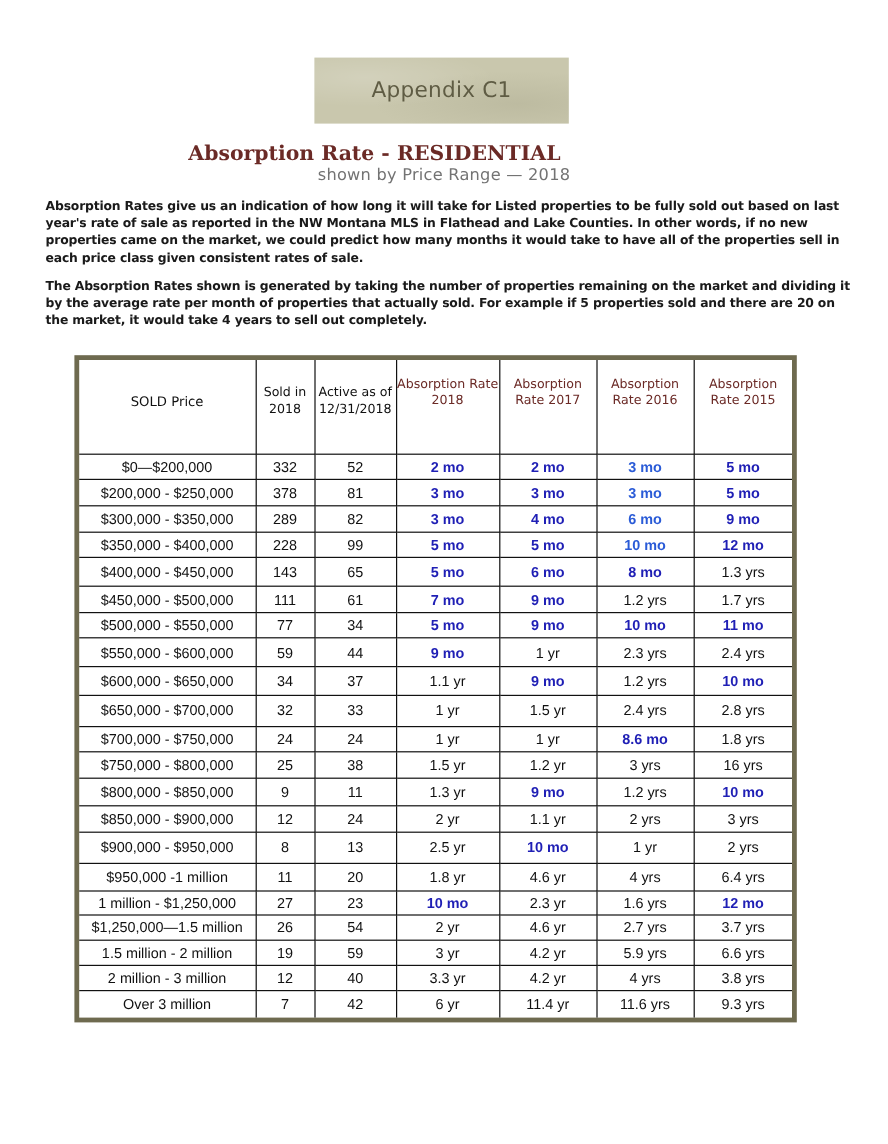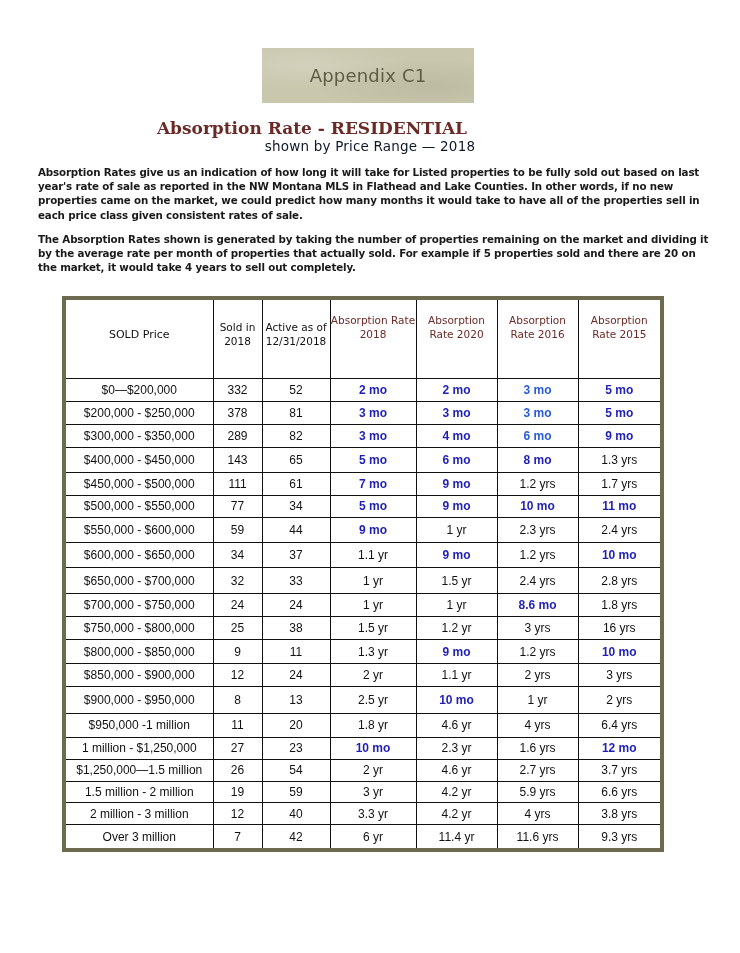--- a/index.html
+++ b/index.html
@@ -3,21 +3,21 @@
 <meta charset="utf-8">
 <style>
   html, body { margin: 0; padding: 0; background: #ffffff; }
   body { width: 740px; height: 953px; position: relative; overflow: hidden; font-family: "DejaVu Sans", sans-serif; color: #1a1a1a; }
   .banner { position: absolute; left: 262px; top: 48px; width: 212px; height: 55px; background: #c9c7ad;
     background-image: radial-gradient(ellipse at 20% 30%, rgba(255,255,255,0.18) 0, rgba(255,255,255,0) 45%),
                       radial-gradient(ellipse at 80% 70%, rgba(120,118,90,0.15) 0, rgba(120,118,90,0) 50%);
     display: flex; align-items: center; justify-content: center; }
   .banner span { font-family: "DejaVu Sans", sans-serif; font-size: 18px; color: #5f5c44; letter-spacing: 0.2px; }
   .title { position: absolute; left: 0; width: 624px; top: 118px; text-align: center; font-family: "DejaVu Serif", serif; font-weight: bold; font-size: 17px; color: #6b2a26; }
-  .subtitle { position: absolute; left: 0; width: 740px; top: 138px; text-align: center; font-family: "DejaVu Sans", sans-serif; font-size: 13.5px; color: #0f172a; letter-spacing: 0.2px; }
+  .subtitle { position: absolute; left: 0; width: 740px; top: 138px; text-align: center; font-family: "DejaVu Sans", sans-serif; font-size: 13.5px; color: #737373; letter-spacing: 0.2px; }
   .para { position: absolute; left: 38px; width: 672px; font-size: 10.3px; line-height: 14.2px; font-weight: bold; color: #1a1a1a; font-family: "DejaVu Sans", sans-serif; letter-spacing: -0.15px; }
   .p1 { top: 165px; }
   .p2 { top: 232px; }
   .frame { position: absolute; left: 62px; top: 296px; width: 602px; height: 556px; border: 4px solid #6e6a4f; box-sizing: border-box; background: #fff; }
   table { border-collapse: collapse; position: absolute; left: 0; top: 0; width: 594px; height: 548px; table-layout: fixed; font-family: "Liberation Sans", sans-serif; }
   td, th { border: 1.6px solid #111; text-align: center; padding: 0; font-size: 12px; color: #111; }
   tr:first-child th { border-top: none; }
   th:first-child, td:first-child { border-left: none; }
   th:last-child, td:last-child { border-right: none; }
   tr:last-child td { border-bottom: none; }
@@ -50,21 +50,21 @@
       <col style="width:81px">
       <col style="width:81px">
       <col style="width:82px">
     </colgroup>
     <thead>
       <tr style="height:78px">
         <th style="font-size:11px;">SOLD Price</th>
         <th>Sold in 2018</th>
         <th>Active as of 12/31/2018</th>
         <th class="rate">Absorption Rate 2018</th>
-        <th class="rate">Absorption Rate 2020</th>
+        <th class="rate">Absorption Rate 2017</th>
         <th class="rate">Absorption Rate 2016</th>
         <th class="rate">Absorption Rate 2015</th>
       </tr>
     </thead>
     <tbody id="tbody">
         <tr style="height: 21px;">
           <td>$0—$200,000</td>
           <td>332</td>
           <td>52</td>
           <td class="mo">2 mo</td>
@@ -82,20 +82,29 @@
           <td class="mo">5 mo</td>
         </tr>
         <tr style="height: 21px;">
           <td>$300,000 - $350,000</td>
           <td>289</td>
           <td>82</td>
           <td class="mo">3 mo</td>
           <td class="mo">4 mo</td>
           <td class="mo c2016">6 mo</td>
           <td class="mo">9 mo</td>
+        </tr>
+        <tr style="height: 20px;">
+          <td>$350,000 - $400,000</td>
+          <td>228</td>
+          <td>99</td>
+          <td class="mo">5 mo</td>
+          <td class="mo">5 mo</td>
+          <td class="mo c2016">10 mo</td>
+          <td class="mo">12 mo</td>
         </tr>
         <tr style="height: 23px;">
           <td>$400,000 - $450,000</td>
           <td>143</td>
           <td>65</td>
           <td class="mo">5 mo</td>
           <td class="mo">6 mo</td>
           <td class="mo c2016 dark">8 mo</td>
           <td>1.3 yrs</td>
         </tr>

